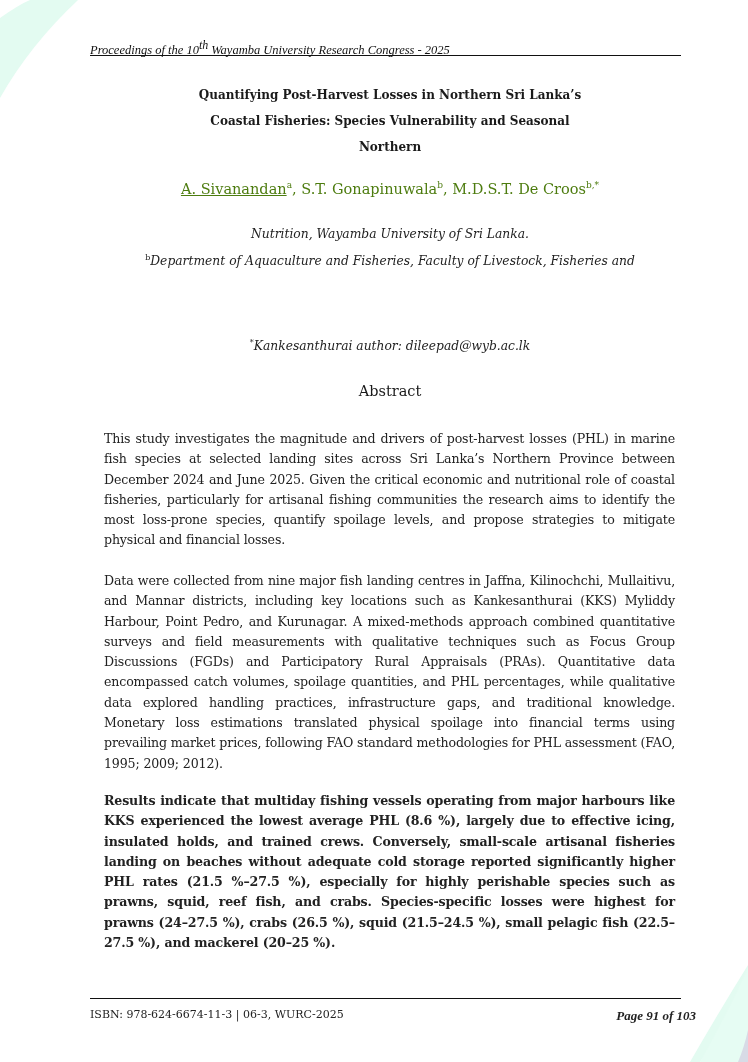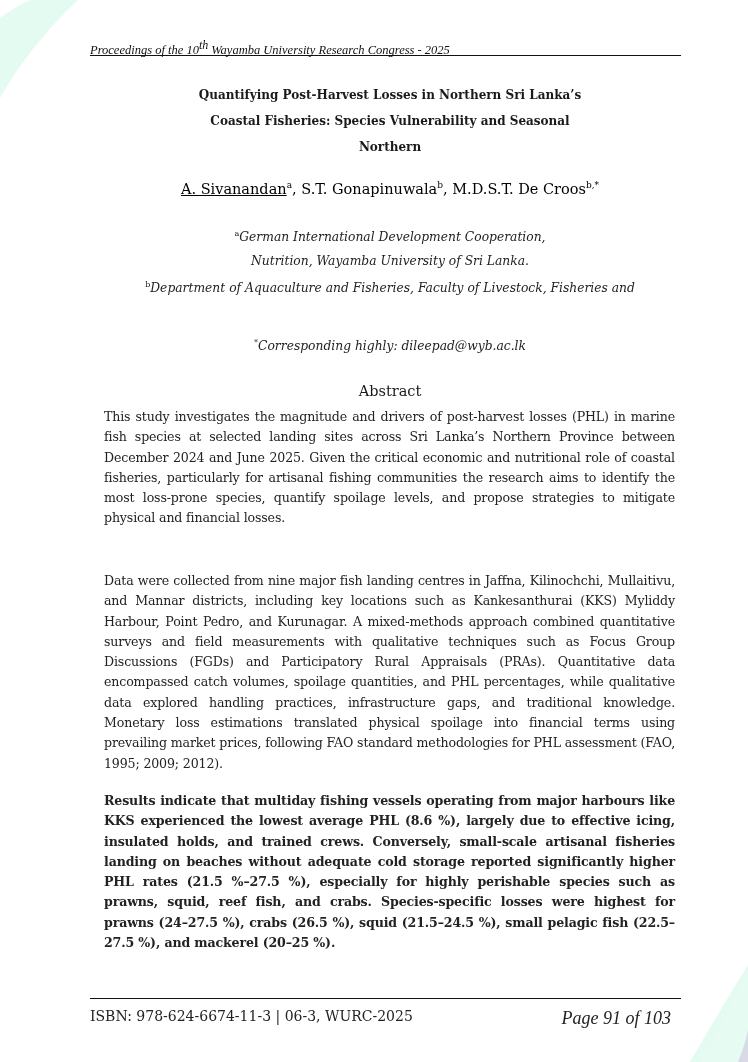--- a/index.html
+++ b/index.html
@@ -15,21 +15,21 @@
     font-size: 12.5px; color: #111;
   }
   .running-head sup { font-size: 12px; }
   .head-rule { position: absolute; left: 90px; top: 55px; width: 591px; height: 0; border-top: 1.6px solid #111; }
   .title {
     position: absolute; left: 95px; top: 82px; width: 590px; text-align: center;
     font-family: "DejaVu Serif", serif; font-weight: bold; font-size: 12px; line-height: 26px; color: #1a1a1a;
   }
   .authors {
     position: absolute; left: 95px; top: 180px; width: 590px; text-align: center;
-    font-family: "DejaVu Serif", serif; font-size: 14.5px; color: #000000;
+    font-family: "DejaVu Serif", serif; font-size: 14.5px; color: #4d7c0f;
   }
   .authors .first { text-decoration: underline; }
   .authors sup { font-size: 9px; }
   .affils {
     position: absolute; left: 95px; top: 222px; width: 590px; text-align: center;
     font-family: "DejaVu Serif", serif; font-style: italic; font-size: 12.3px; line-height: 24px; color: #222;
   }
   .affils sup { font-size: 8px; font-style: normal; }
   .corr {
     position: absolute; left: 95px; top: 338px; width: 590px; text-align: center;
@@ -38,31 +38,31 @@
   .corr sup { font-size: 8px; }
   .abstract-heading {
     position: absolute; left: 95px; top: 383px; width: 590px; text-align: center;
     font-family: "DejaVu Serif", serif; font-weight: normal; font-size: 14.5px; color: #1a1a1a;
   }
   .body-text {
     position: absolute; left: 104px; width: 571px; text-align: justify;
     font-family: "DejaVu Serif", serif; font-size: 12.6px; line-height: 20.3px; color: #222;
     letter-spacing: -0.15px;
   }
-  .p1 { top: 407px; }
+  .p1 { top: 429px; }
   .p2 { top: 571px; }
   .p3 { top: 791px; font-weight: bold; }
   .foot-rule { position: absolute; left: 90px; top: 998px; width: 591px; height: 0; border-top: 1.6px solid #111; }
   .footer-left {
     position: absolute; left: 90px; top: 1008px;
-    font-family: "DejaVu Serif", serif; font-size: 14px; color: #222;
+    font-family: "DejaVu Serif", serif; font-size: 11px; color: #222;
   }
   .footer-right {
-    position: absolute; right: 77px; top: 1008px;
-    font-family: "Liberation Serif", serif; font-style: italic; font-size: 18px; color: #222;
+    position: absolute; right: 52px; top: 1008px;
+    font-family: "Liberation Serif", serif; font-style: italic; font-size: 13px; color: #222; font-weight: bold;
   }
 </style>
 </head>
 <body>
 
 <svg class="deco" viewBox="0 0 748 1062" xmlns="http://www.w3.org/2000/svg">
   <path d="M0 18 Q 20 4 30 0 L 78 0 Q 30 45 0 98 Z" fill="#e3fbf1"></path>
   <path d="M748 965 Q 720 1010 690 1062 L 700 1062 Q 730 1020 748 1000 Z" fill="#e3fbf1"></path>
   <path d="M748 968 Q 728 1012 700 1062 L 740 1062 Q 745 1045 748 1035 Z" fill="#e6fcf3"></path>
   <path d="M748 1030 Q 744 1048 738 1062 L 748 1062 Z" fill="#d8dbe6"></path>
@@ -75,26 +75,25 @@
   <div>Quantifying Post-Harvest Losses in Northern Sri Lanka’s</div>
   <div>Coastal Fisheries: Species Vulnerability and Seasonal</div>
   <div>Northern</div>
 </div>
 
 <div class="authors">
   <span class="first">A. Sivanandan</span><sup>a</sup><span>, </span><span>S.T. Gonapinuwala</span><sup>b</sup><span>, </span><span>M.D.S.T. De Croos</span><sup>b,*</sup>
 </div>
 
 <div class="affils">
-  <div><sup>a</sup><span>German International Development Cooperation,</span></div>
   <div>Nutrition, Wayamba University of Sri Lanka.</div>
   <div><sup>b</sup><span>Department of Aquaculture and Fisheries, Faculty of Livestock, Fisheries and</span></div>
 </div>
 
-<div class="corr"><sup>*</sup><span>Corresponding highly: dileepad@wyb.ac.lk</span></div>
+<div class="corr"><sup>*</sup><span>Kankesanthurai author: dileepad@wyb.ac.lk</span></div>
 
 <div class="abstract-heading">Abstract</div>
 
 <p class="body-text p1" style="margin:0">This study investigates the magnitude and drivers of post-harvest losses (PHL) in marine fish species at selected landing sites across Sri Lanka’s Northern Province between December 2024 and June 2025. Given the critical economic and nutritional role of coastal fisheries, particularly for artisanal fishing communities the research aims to identify the most loss-prone species, quantify spoilage levels, and propose strategies to mitigate physical and financial losses.</p>
 <p class="body-text p2" style="margin:0">Data were collected from nine major fish landing centres in Jaffna, Kilinochchi, Mullaitivu, and Mannar districts, including key locations such as Kankesanthurai (KKS) Myliddy Harbour, Point Pedro, and Kurunagar. A mixed-methods approach combined quantitative surveys and field measurements with qualitative techniques such as Focus Group Discussions (FGDs) and Participatory Rural Appraisals (PRAs). Quantitative data encompassed catch volumes, spoilage quantities, and PHL percentages, while qualitative data explored handling practices, infrastructure gaps, and traditional knowledge. Monetary loss estimations translated physical spoilage into financial terms using prevailing market prices, following FAO standard methodologies for PHL assessment (FAO, 1995; 2009; 2012).</p>
 <p class="body-text p3" style="margin:0">Results indicate that multiday fishing vessels operating from major harbours like KKS experienced the lowest average PHL (8.6 %), largely due to effective icing, insulated holds, and trained crews. Conversely, small-scale artisanal fisheries landing on beaches without adequate cold storage reported significantly higher PHL rates (21.5 %–27.5 %), especially for highly perishable species such as prawns, squid, reef fish, and crabs. Species-specific losses were highest for prawns (24–27.5 %), crabs (26.5 %), squid (21.5–24.5 %), small pelagic fish (22.5–27.5 %), and mackerel (20–25 %).</p>
 
 <div class="foot-rule"></div>
 <div class="footer-left">ISBN: 978-624-6674-11-3 | 06-3, WURC-2025</div>
 <div class="footer-right">Page 91 of 103</div>

